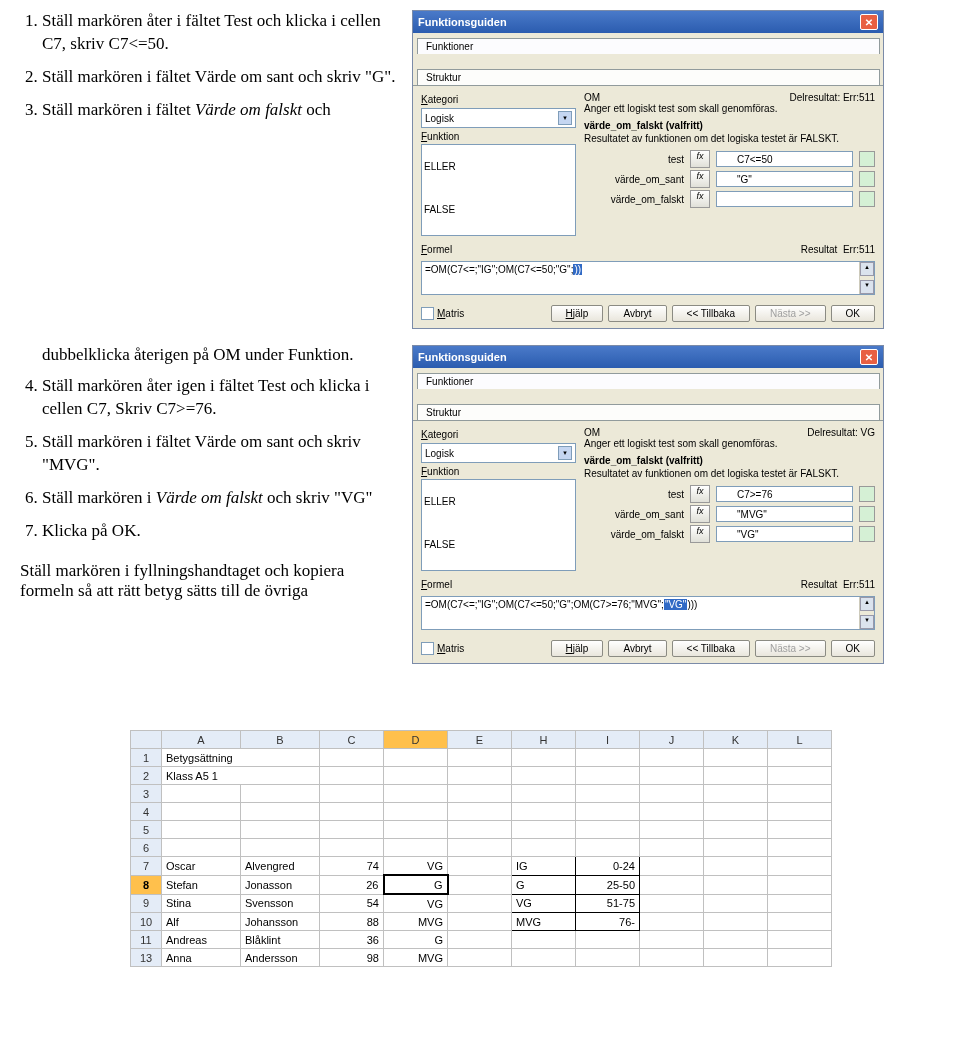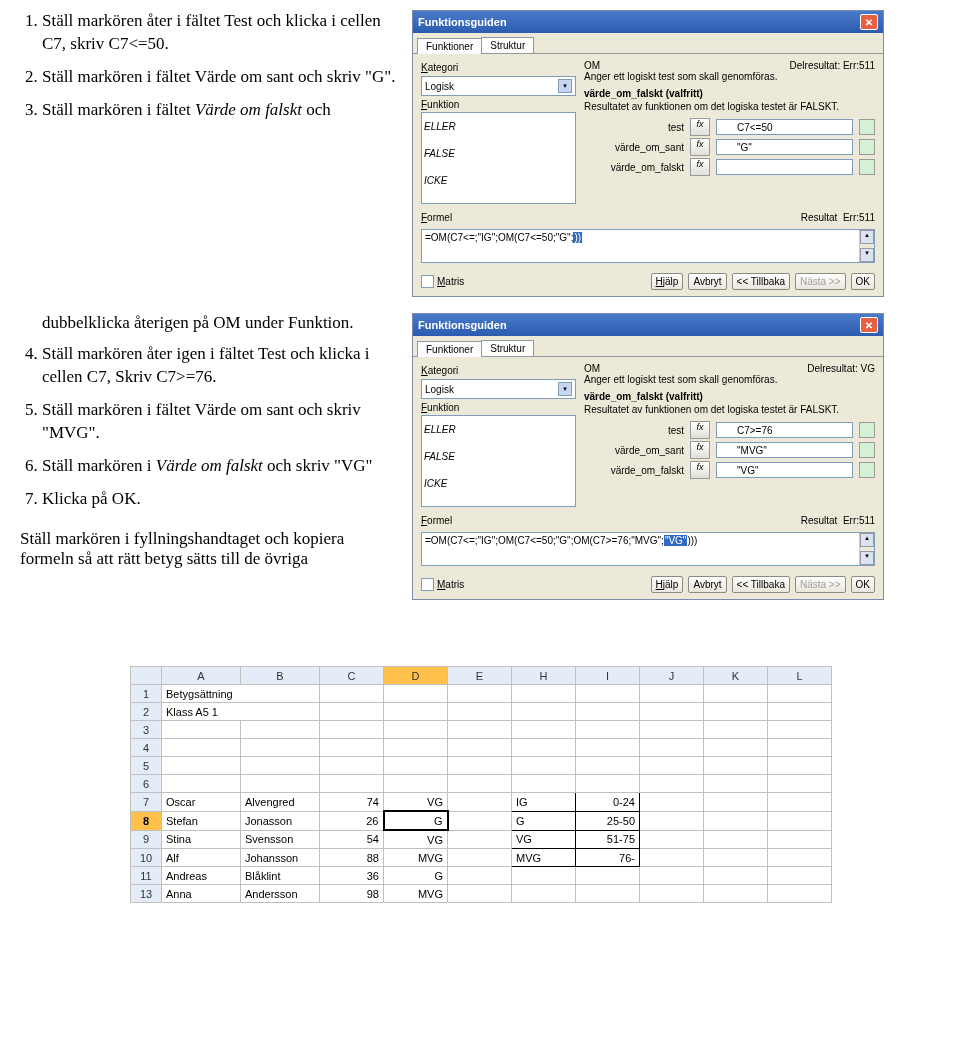--- a/index.html
+++ b/index.html
@@ -3,47 +3,47 @@
 <meta charset="utf-8">
 <style>
   body { margin:0; padding:10px 20px; font-family:"Times New Roman",serif; font-size:17px; width:920px; background:#fff; }
   .top-row { display:flex; gap:12px; align-items:flex-start; }
   .text-col { width:380px; }
   ol.steps { margin:0 0 18px 0; padding-left:22px; }
   ol.steps li { margin-bottom:10px; line-height:1.35; }
   .dialog { width:470px; background:#ece9d8; border:1px solid #7b8ba8; font-family:Tahoma,Arial,sans-serif; font-size:10px; color:#000; margin-bottom:6px; }
   .titlebar { background:linear-gradient(#4a7ac9,#2b5caf); color:#fff; font-weight:bold; padding:3px 5px; display:flex; justify-content:space-between; align-items:center; font-size:11px; }
   .closebtn { background:#e85f42; border:1px solid #fff; width:16px; height:14px; display:flex; align-items:center; justify-content:center; font-size:10px; color:#fff; border-radius:2px; }
-  .tabs { display:flex; gap:0; padding:4px 4px 0 4px; border-bottom:1px solid #919b9c; }
+  .tabs { display:flex; gap:16px; padding:4px 4px 0 4px; border-bottom:1px solid #919b9c;flex-direction:column; }
   .tab { background:#fdfdfb; border:1px solid #919b9c; border-bottom:none; padding:2px 8px; font-size:10px; margin-right:-1px; }
   .tab.active { background:#fcfcfe; position:relative; top:1px; }
   .dlg-body { padding:6px 8px; display:flex; gap:8px; }
   .left-pane { width:155px; }
   .right-pane { flex:1; }
   .lbl { font-size:10px; margin:2px 0; }
   .field-row { display:flex; align-items:center; gap:4px; margin:3px 0; }
   .dropdown { border:1px solid #7f9db9; background:#fff; height:16px; padding:1px 3px; flex:1; display:flex; justify-content:space-between; align-items:center; }
   .chevron { width:12px; height:12px; background:#c5d6f1; border:1px solid #7f9db9; display:flex; align-items:center; justify-content:center; font-size:7px; }
   .listbox { border:1px solid #7f9db9; background:#fff; height:90px; overflow:auto; font-size:10px; }
-  .listbox .item { padding:8px 2px;font-style:italic; }
+  .listbox .item { padding:16px 2px; }
   .listbox .item.sel { background:#316ac5; color:#fff; }
   .desc { font-size:10px; margin-bottom:6px; }
   .param-row { display:flex; align-items:center; gap:6px; margin:2px 0; justify-content:flex-end; }
   .param-row .plabel { width:85px; text-align:right; font-size:10px; }
   .fxbtn { width:18px; height:16px; border:1px solid #999; background:linear-gradient(#fff,#e0e0d8); font-style:italic; font-size:9px; text-align:center; }
   .txtbox { border:1px solid #7f9db9; background:#fff; height:14px; padding:0 20px; width:95px; font-size:10px; }
   .shrink { width:14px; height:14px; border:1px solid #999; background:#d5f0d5; }
   .formula-row { display:flex; align-items:center; gap:6px; padding:4px 8px; }
   .formula-box { border:1px solid #7f9db9; background:#fff; height:28px; flex:1; padding:2px 3px; font-size:10px; position:relative; }
   .scroll-y { position:absolute; right:0; top:0; bottom:0; width:14px; background:#ece9d8; border-left:1px solid #cdcabb; display:flex; flex-direction:column; justify-content:space-between; }
   .arrow { height:12px; background:#dbe3ee; border:1px solid #99a; font-size:7px; text-align:center; }
   .btnbar { display:flex; justify-content:space-between; align-items:center; padding:6px 8px; }
   .chk { display:flex; align-items:center; gap:3px; font-size:10px; }
   .chk .box { width:11px; height:11px; border:1px solid #7f9db9; background:#fff; }
-  .btn { border:1px solid #8b8b83; background:linear-gradient(#fff,#e9e6dc); padding:2px 4px; font-size:10px; border-radius:2px; }
+  .btn { border:1px solid #8b8b83; background:linear-gradient(#fff,#e9e6dc); padding:2px 14px; font-size:10px; border-radius:2px; }
   .btn.dis { color:#a0a0a0; }
   .result-line { display:flex; justify-content:space-between; padding:2px 8px; font-size:10px;gap:8px; }
   
   .sheet-wrap { margin-top:60px; margin-left:110px; font-family:Arial,sans-serif; font-size:11px; }
   .sheet { border-collapse:collapse; }
   .sheet th, .sheet td { border:1px solid #c0c0c0; padding:1px 4px; text-align:left; height:15px; }
   .sheet th { background:#e4ecf7; font-weight:normal; text-align:center; color:#333; }
   .sheet .rowhdr { background:#e4ecf7; text-align:center; width:22px; color:#333; }
   .sheet .rowhdr.sel { background:#ffc04c; color:#000; font-weight:bold; }
   .sheet th.sel { background:#ffc04c; }

